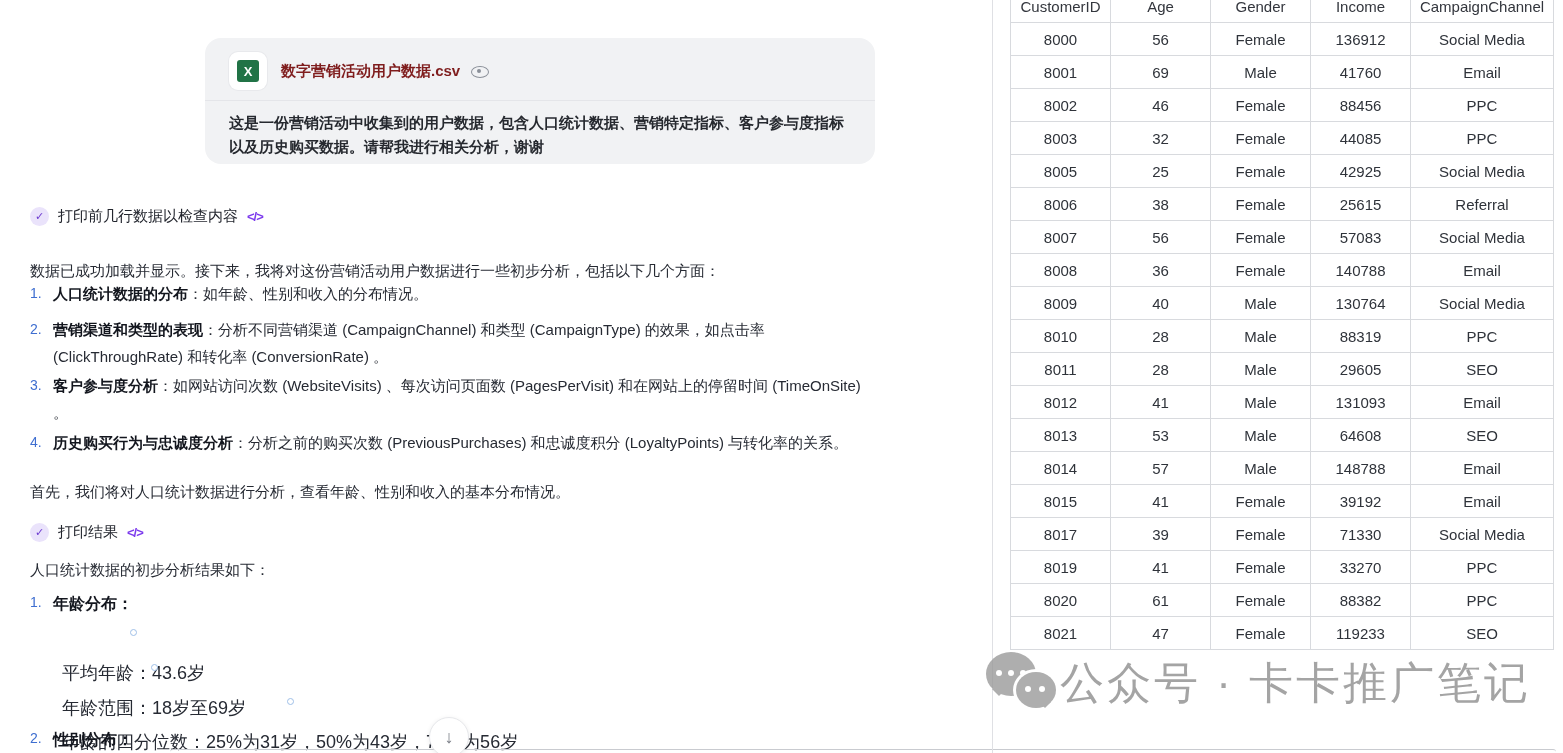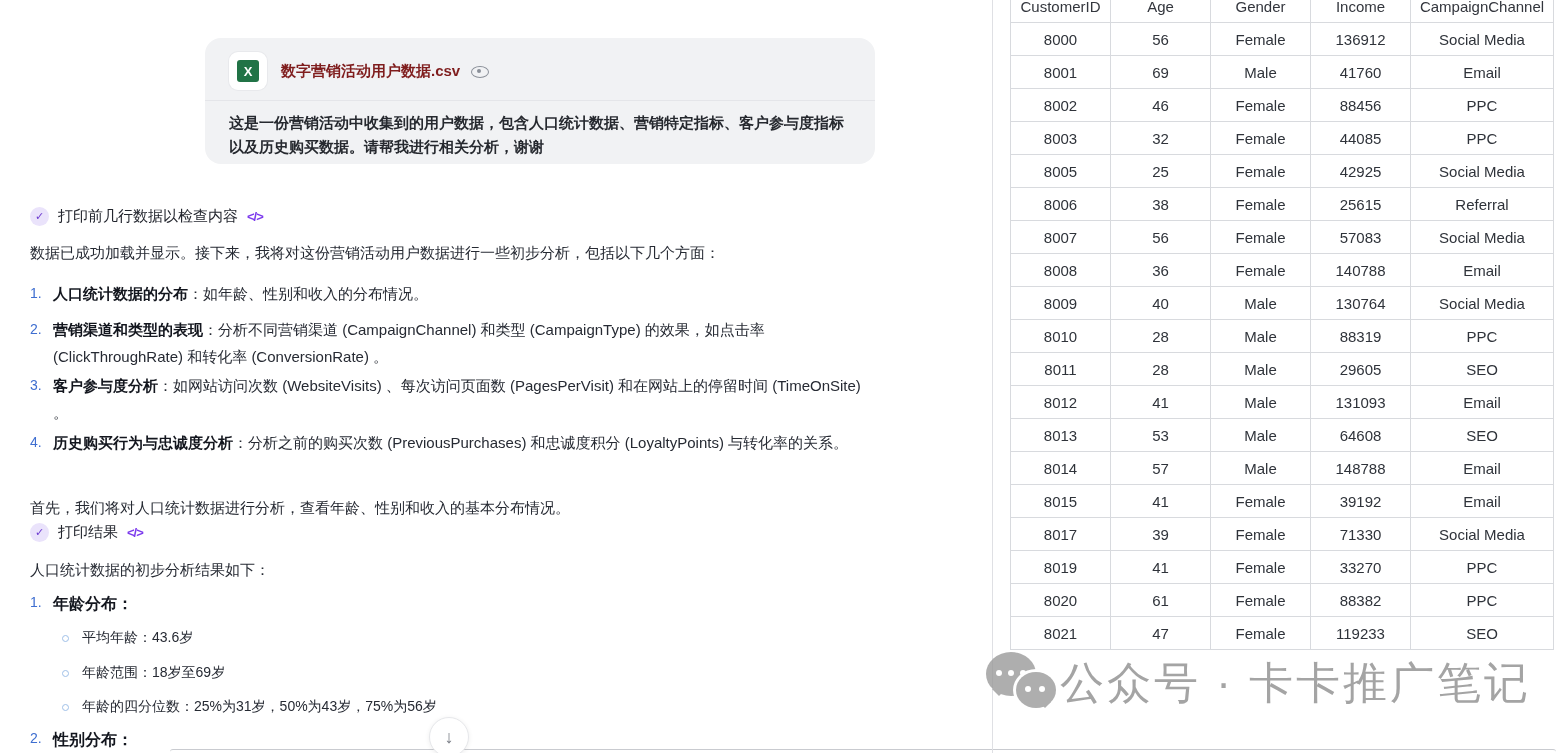--- a/index.html
+++ b/index.html
@@ -29,21 +29,21 @@
     color:#6d3bd1; font-size:11px; font-weight:bold; display:flex; align-items:center; justify-content:center; }
   .code-glyph { color:#7c3aed; font-size:13px; font-weight:700; letter-spacing:-1px; }
 
   .para { left:30px; width:930px; font-size:15px; line-height:24px; color:#262a33; }
 
   .plan-item { left:30px; width:845px; font-size:15px; line-height:27px; padding-left:23px; position:absolute; }
   .num { position:absolute; left:0; top:0; color:#3e6ed0; font-size:14px; }
   .item-title { font-weight:700; color:#13161e; }
 
   .result-head { left:30px; padding-left:23px; font-size:16px; font-weight:700; color:#13161e; position:absolute; }
-  .bullet-row { left:62px; display:flex; align-items:center; gap:13px; font-size:14px; color:#262a33; position:absolute; }
+  .bullet-row { left:62px; display:flex; align-items:center; gap:25px; font-size:18px; color:#262a33; position:absolute;flex-direction:column; }
   .bullet-dot { width:7px; height:7px; border-radius:50%; border:1.6px solid #9fc0e8; background:#fff; flex:0 0 auto; }
 
   #scroll-down-btn { left:429px; top:717px; width:40px; height:40px; border-radius:50%;
     background:#ffffff; border:1px solid #e7e8eb; box-shadow:0 1px 5px rgba(0,0,0,.07);
     display:flex; align-items:center; justify-content:center; color:#7a7e87; font-size:18px; z-index:5; }
   #bottom-bar-line { left:170px; top:749px; width:1386px; height:3px;
     border-top:1px solid #c9cbd0; border-radius:10px 10px 0 0; }
 
   
   #panel-divider { left:992px; top:0; width:1px; height:753px; background:#dfe0e4; }
@@ -80,36 +80,36 @@
   <div id="card-divider"></div>
   <div id="card-message">这是一份营销活动中收集到的用户数据，包含人口统计数据、营销特定指标、客户参与度指标以及历史购买数据。请帮我进行相关分析，谢谢</div>
 </div>
 
 <div class="abs task-row" style="top:207px;">
   <span class="check-circle">✓</span>
   <span>打印前几行数据以检查内容</span>
   <span class="code-glyph">&lt;/&gt;</span>
 </div>
 
-<div class="abs para" style="top:241px;">数据已成功加载并显示。接下来，我将对这份营销活动用户数据进行一些初步分析，包括以下几个方面：</div>
+<div class="abs para" style="top:259px;">数据已成功加载并显示。接下来，我将对这份营销活动用户数据进行一些初步分析，包括以下几个方面：</div>
 
 <div class="abs plan-item" style="top:280px;">
   <span class="num">1.</span><span class="item-title">人口统计数据的分布</span><span>：如年龄、性别和收入的分布情况。</span>
 </div>
 <div class="abs plan-item" style="top:316px;">
   <span class="num">2.</span><span class="item-title">营销渠道和类型的表现</span><span>：分析不同营销渠道 (CampaignChannel) 和类型 (CampaignType) 的效果，如点击率 (ClickThroughRate) 和转化率 (ConversionRate) 。</span>
 </div>
 <div class="abs plan-item" style="top:372px;">
   <span class="num">3.</span><span class="item-title">客户参与度分析</span><span>：如网站访问次数 (WebsiteVisits) 、每次访问页面数 (PagesPerVisit) 和在网站上的停留时间 (TimeOnSite) 。</span>
 </div>
 <div class="abs plan-item" style="top:429px;">
   <span class="num">4.</span><span class="item-title">历史购买行为与忠诚度分析</span><span>：分析之前的购买次数 (PreviousPurchases) 和忠诚度积分 (LoyaltyPoints) 与转化率的关系。</span>
 </div>
 
-<div class="abs para" style="top:496px;">首先，我们将对人口统计数据进行分析，查看年龄、性别和收入的基本分布情况。</div>
+<div class="abs para" style="top:480px;">首先，我们将对人口统计数据进行分析，查看年龄、性别和收入的基本分布情况。</div>
 
 <div class="abs task-row" style="top:523px;">
   <span class="check-circle">✓</span>
   <span>打印结果</span>
   <span class="code-glyph">&lt;/&gt;</span>
 </div>
 
 <div class="abs para" style="top:558px;">人口统计数据的初步分析结果如下：</div>
 
 <div class="result-head" style="top:594px;">

